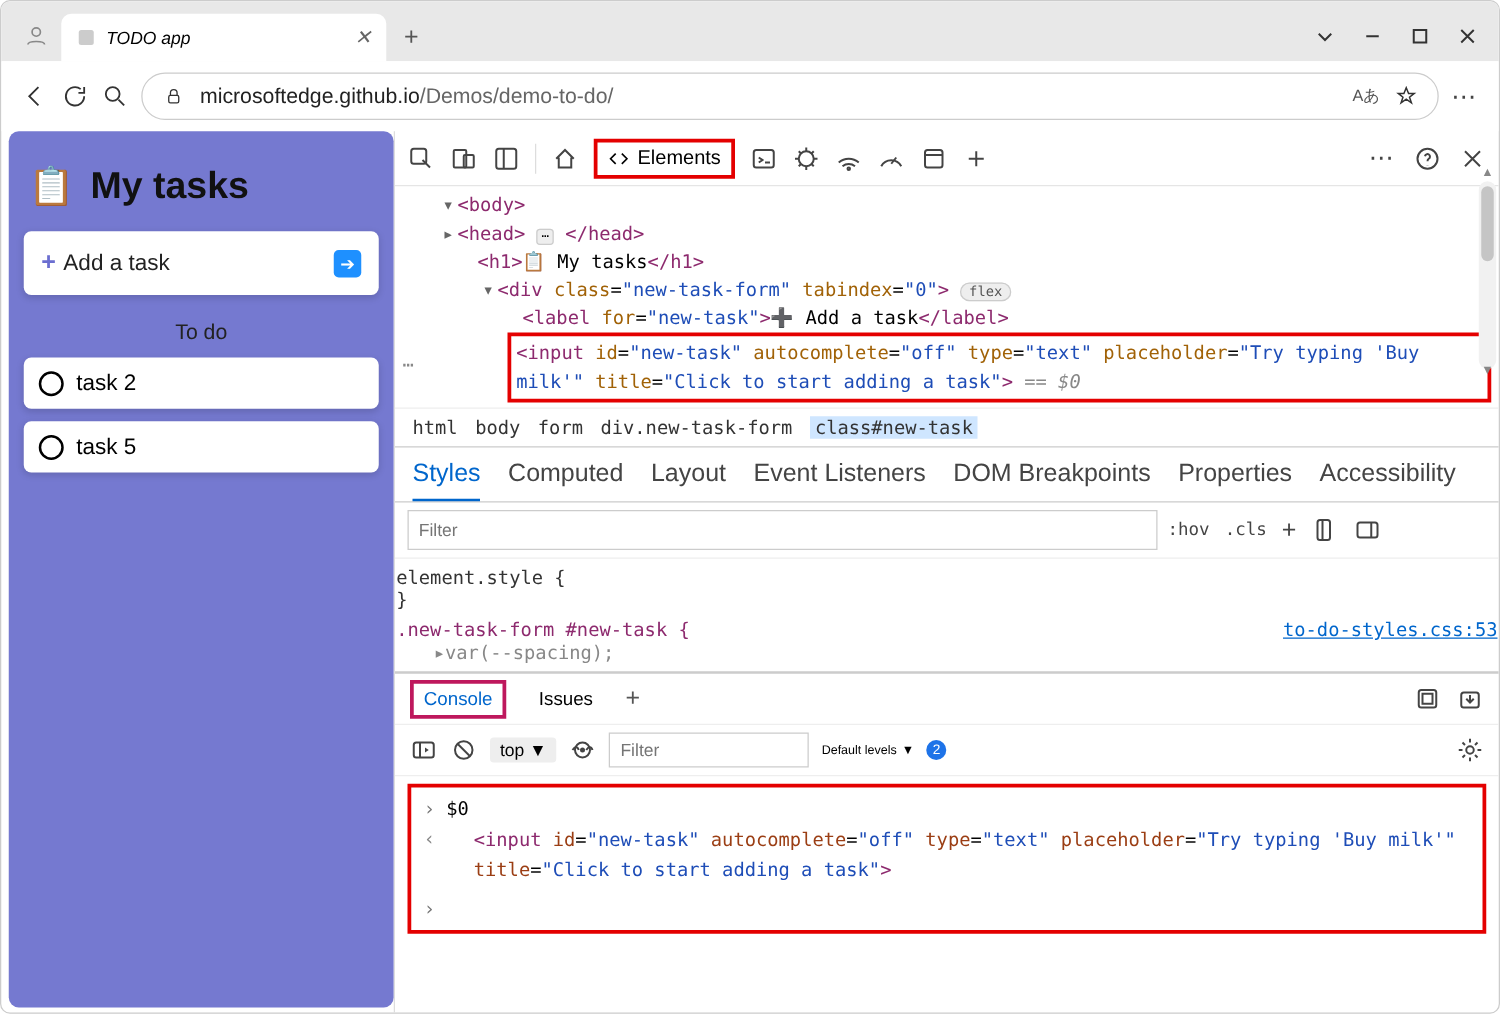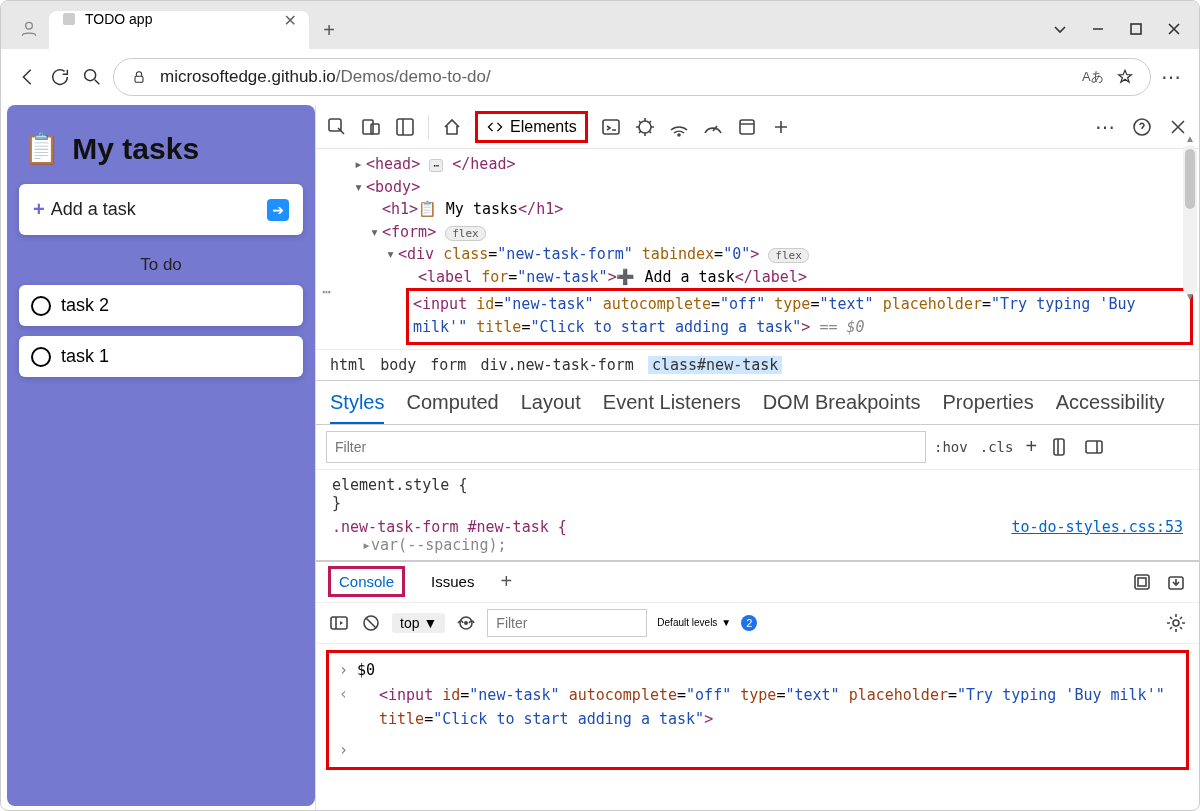--- a/index.html
+++ b/index.html
@@ -2,21 +2,21 @@
 <html><head>
 <meta charset="utf-8">
 <style>
 * { box-sizing: border-box; margin: 0; padding: 0; }
 body { font-family: -apple-system, "Segoe UI", sans-serif; font-size: 14px; background: #fff; width: 1200px; height: 811px; overflow: hidden; border: 1px solid #ccc; border-radius: 8px; position: relative; }
 .mono { font-family: Consolas, monospace; }
 
 
 .titlebar { height: 48px; background: #e8e8e8; display: flex; align-items: flex-end; padding-left: 8px; }
 .avatar-btn { width: 40px; height: 40px; display: flex; align-items: center; justify-content: center; color: #888; }
-.tab { background: #fff; border-radius: 8px 8px 0 0; height: 38px; display: flex; align-items: flex-start; padding: 0 12px; min-width: 260px; gap: 8px; margin-bottom: 0; }
+.tab { background: #fff; border-radius: 8px 8px 0 0; height: 38px; display: flex; align-items: center; padding: 0 12px; min-width: 260px; gap: 8px; margin-bottom: 0; font-style: italic; }
 .tab-favicon { width: 16px; height: 16px; }
 .tab-close { margin-left: auto; font-size: 16px; color: #666; }
 .newtab { width: 40px; height: 38px; display: flex; align-items: center; justify-content: center; font-size: 20px; color: #555; }
 .win-controls { margin-left: auto; display: flex; gap: 24px; padding: 0 18px 10px; font-size: 14px; color: #333; }
 .win-controls span svg { width: 14px; height: 14px; }
 
 
 .addrbar { height: 56px; display: flex; align-items: center; padding: 0 16px; gap: 10px; background: #fff; }
 .ico { width: 22px; height: 22px; display:flex; align-items:center; justify-content:center; color:#333; }
 .urlbox { flex: 1; height: 38px; border: 1px solid #ccc; border-radius: 19px; display: flex; align-items: center; padding: 0 14px; gap: 10px; color: #666; font-size: 17px; }
@@ -66,21 +66,21 @@
 
 .bcrumb { display: flex; gap: 14px; padding: 6px 14px; font-size: 15px; color: #333; border-top: 1px solid #eee; }
 .bcrumb-sel { background: #cfe6ff; padding: 0 4px; }
 
 
 .styles-tabs { display: flex; gap: 22px; padding: 10px 14px; border-top: 1px solid #ccc; border-bottom: 1px solid #ccc; font-size: 20px; color: #444; }
 .styles-tabs .active { color: #0066cc; border-bottom: 2px solid #0066cc; padding-bottom: 6px; margin-bottom: -10px; }
 .filter-row { display:flex; align-items:center; padding: 6px 10px; gap: 8px; border-bottom:1px solid #eee;}
 .filter-input { flex:1; height: 32px; border:1px solid #ccc; padding:0 8px; font-size:14px; color:#888; max-width: 600px;}
 .filter-tools { display:flex; gap:12px; align-items:center; font-size:14px; color:#444;}
-.styles-body { padding: 6px 16px; font-size: 15px; }
+.styles-body { padding: 6px 1px; font-size: 15px; }
 .styles-body .rule { color:#333; }
 .styles-body .link { float:right; color:#0066cc; text-decoration:underline; }
 .purplename { color:#8d2a6e; }
 
 
 .drawer-tabs { display:flex; align-items:center; gap: 18px; padding: 0 12px; height: 42px; border-top: 2px solid #ccc; }
 .drawer-tabs .ctab { padding: 4px 8px; font-size: 15px; }
 .console-hl { border: 3px solid #be185d; }
 .drawer-right { margin-left:auto; display:flex; gap:12px; }
 .console-toolbar { display:flex; align-items:center; gap:10px; padding: 6px 12px; border-top:1px solid #eee; border-bottom:1px solid #eee;}
@@ -177,21 +177,21 @@
       <span>Add a task</span>
       <span class="arrow">➔</span>
     </div>
     <div class="section-h">To do</div>
     <div class="task">
       <span class="circle"></span>
       <span>task 2</span>
     </div>
     <div class="task">
       <span class="circle"></span>
-      <span>task 1</span>
+      <span>task 5</span>
     </div>
   </div>
 
   <div class="devtools">
     <div class="dt-toolbar">
       <span class="dt-ico">
           <svg viewBox="0 0 22 22">
             <rect x="3" y="3" width="12" height="12" rx="2"></rect>
             <path d="M12 12l6 6"></path>
           </svg>
@@ -266,24 +266,23 @@
         <span class="dt-ico">
             <svg viewBox="0 0 22 22">
               <path d="M5 5l12 12M17 5L5 17"></path>
             </svg>
           </span>
       </div>
     </div>
 
     <div class="domtree mono">
       <span class="left-dots">⋯</span>
+      <div class="row" style="padding-left:8px"><span class="arrow-exp">▾</span><span class="t-tag">&lt;body&gt;</span></div>
       <div class="row" style="padding-left:8px"><span class="arrow-exp">▸</span><span class="t-tag">&lt;head&gt;</span> <span class="ellipsis-btn">⋯</span> <span class="t-tag">&lt;/head&gt;</span></div>
-      <div class="row" style="padding-left:8px"><span class="arrow-exp">▾</span><span class="t-tag">&lt;body&gt;</span></div>
       <div class="row" style="padding-left:36px"><span class="t-tag">&lt;h1&gt;</span><span>📋 My tasks</span><span class="t-tag">&lt;/h1&gt;</span></div>
-      <div class="row" style="padding-left:24px"><span class="arrow-exp">▾</span><span class="t-tag">&lt;form&gt;</span> <span class="badge">flex</span></div>
       <div class="row" style="padding-left:40px"><span class="arrow-exp">▾</span><span class="t-tag">&lt;div </span><span class="t-attr">class</span>=<span class="t-val">"new-task-form"</span> <span class="t-attr">tabindex</span>=<span class="t-val">"0"</span><span class="t-tag">&gt;</span> <span class="badge">flex</span></div>
       <div class="row" style="padding-left:72px"><span class="t-tag">&lt;label </span><span class="t-attr">for</span>=<span class="t-val">"new-task"</span><span class="t-tag">&gt;</span><span>➕ Add a task</span><span class="t-tag">&lt;/label&gt;</span></div>
       <div class="input-hl" style="white-space:normal">
         <span class="t-tag">&lt;input </span><span class="t-attr">id</span>=<span class="t-val">"new-task"</span> <span class="t-attr">autocomplete</span>=<span class="t-val">"off"</span> <span class="t-attr">type</span>=<span class="t-val">"text"</span> <span class="t-attr">placeholder</span>=<span class="t-val">"Try typing 'Buy milk'"</span> <span class="t-attr">title</span>=<span class="t-val">"Click to start adding a task"</span><span class="t-tag">&gt;</span><span class="gray-i"> == $0</span>
       </div>
     </div>
     <span class="scroll-arrow-up">▲</span>
     <div class="scrollbar-v"></div>
     <span class="scroll-arrow-dn">▼</span>
 

